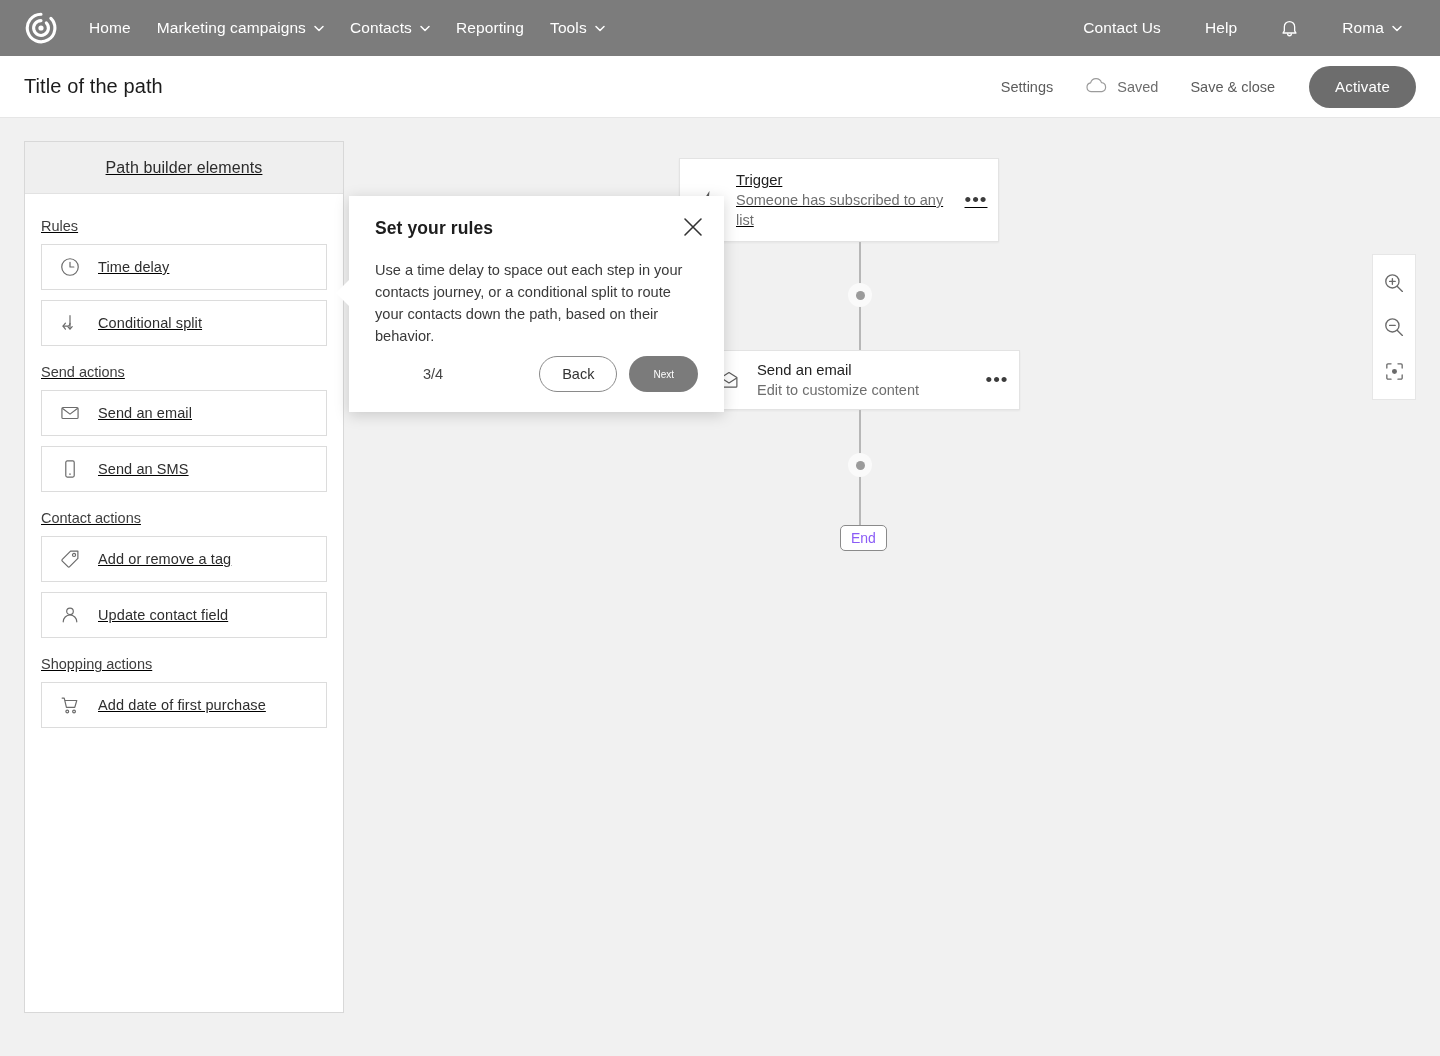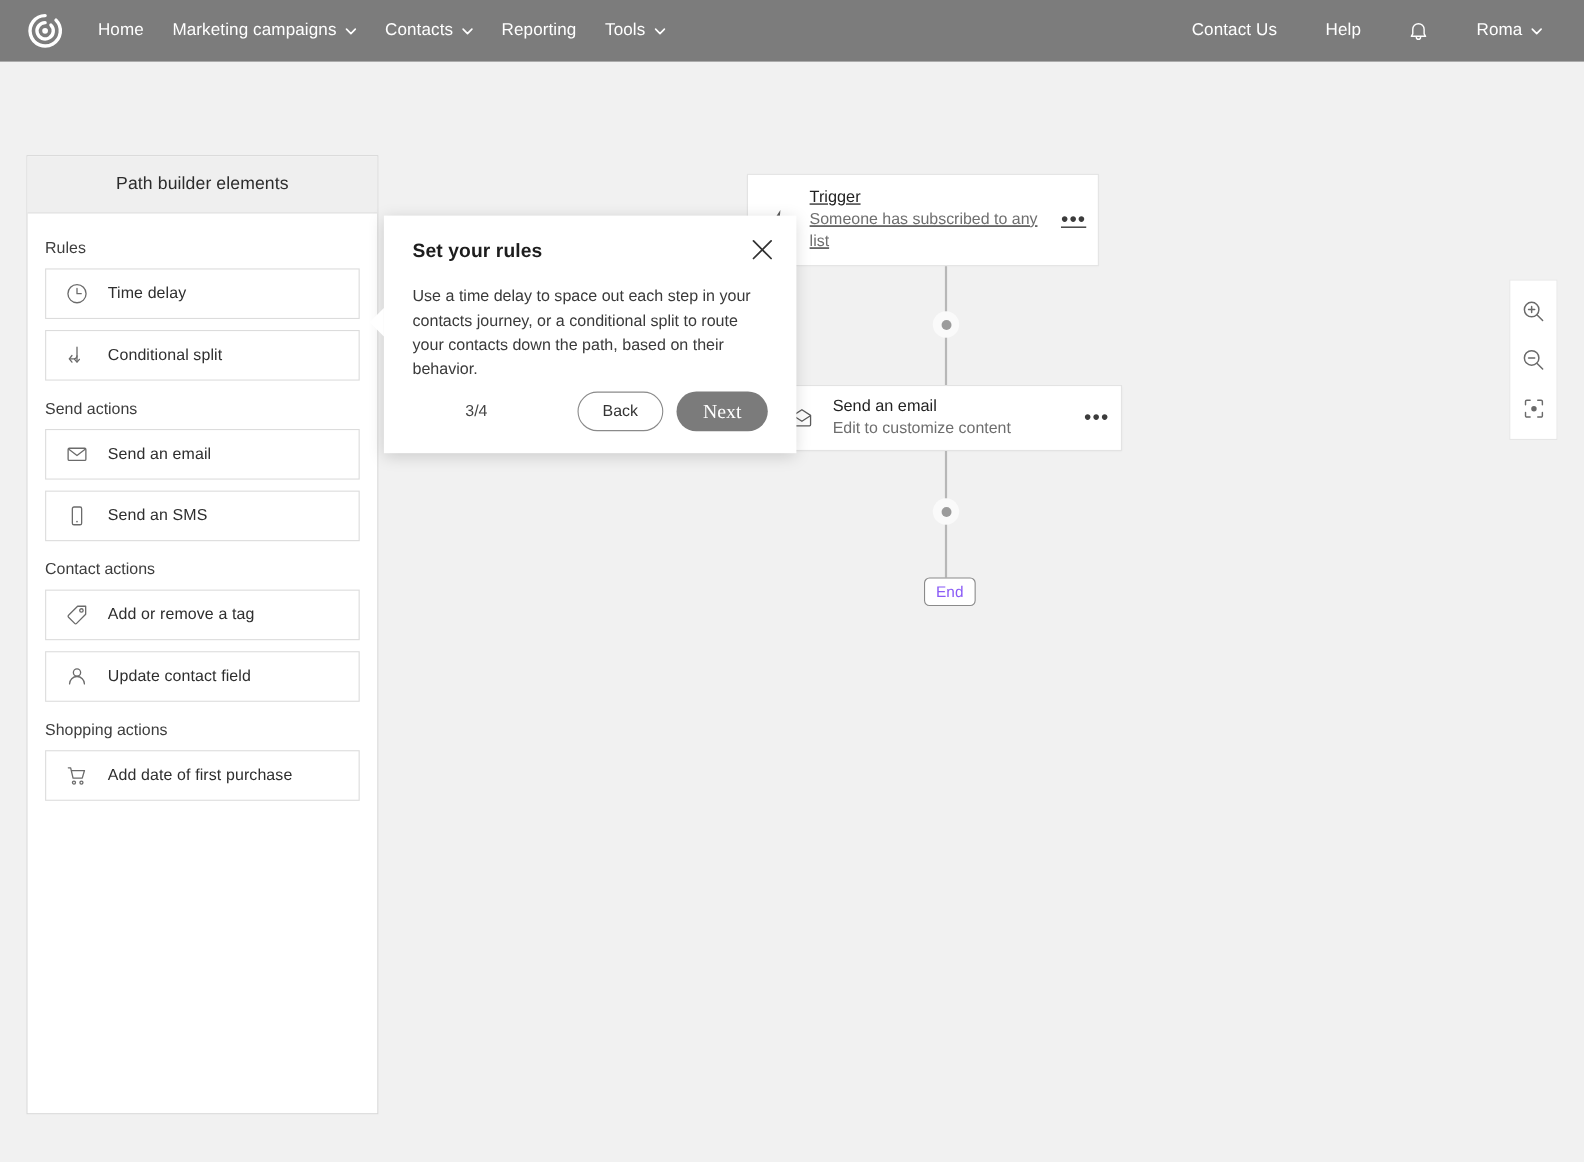--- a/index.html
+++ b/index.html
@@ -46,21 +46,21 @@
   .saved { display: flex; align-items: center; gap: 9px; padding: 8px 16px; color: #6e6e6e; font-size: 14.5px; }
   .btn-activate {
     margin-left: 18px; background: #6d6d6d; color: #fff; border: none;
     border-radius: 22px; padding: 0 26px; height: 42px; font-size: 15px;
     cursor: pointer; font-family: inherit; letter-spacing: .2px;
   }
 
   
   .sidebar {
     position: absolute; left: 24px; top: 141px; width: 320px; height: 872px;
-    background: #ffffff; border: 1px solid #d8d8d8;
+    background: #ffffff; border: 1px solid #d8d8d8; text-decoration: underline;
   }
   .sidebar-head {
     height: 52px; background: #efefef; border-bottom: 1px solid #e2e2e2;
     display: flex; align-items: center; justify-content: center;
   }
   .sidebar-head-title { font-size: 16px; color: #2c2c2c; letter-spacing: .1px; }
   .sidebar-body { padding: 16px 16px 0 16px; }
   .group-label { font-size: 14.5px; color: #3d3d3d; margin: 8px 0 10px 0; }
   .group-label.spaced { margin-top: 18px; }
   .element-card {
@@ -132,22 +132,22 @@
   }
   .step-count { font-size: 14.5px; color: #444; }
   .popover-footer .spacer { flex: 1 1 auto; }
   .btn-back {
     background: #fff; border: 1px solid #8a8a8a; border-radius: 20px;
     height: 36px; padding: 0 22px; font-size: 14.5px; color: #333;
     cursor: pointer; font-family: inherit; margin-right: 12px;
   }
   .btn-next {
     background: #7b7b7b; border: none; border-radius: 20px;
-    height: 36px; padding: 0 24px; font-size: 18px; color: #fff;
-    cursor: pointer; font-family: Liberation Serif, serif;
+    height: 36px; padding: 0 24px; font-size: 10px; color: #fff;
+    cursor: pointer; font-family: Liberation Sans, sans-serif;
   }
 </style>
 </head>
 <body>
 
 <div class="page">
 
   <div class="topnav">
     <span class="logo">
       <svg viewBox="0 0 34 34" width="34" height="34" fill="none">
@@ -207,20 +207,36 @@
         <span>Roma</span>
         <span class="chev">
           <svg viewBox="0 0 12 12" width="12" height="12">
               <path d="M2 4.5L6 8.5L10 4.5" stroke="#fff" stroke-width="1.5" fill="none" stroke-linecap="round" stroke-linejoin="round"></path>
             </svg>
         </span>
       </div>
     </div>
   </div>
 
+  <div class="header">
+    <div class="page-title">Title of the path</div>
+    <div class="header-actions">
+      <div class="hdr-link">Settings</div>
+      <div class="saved">
+        <span>
+          <svg viewBox="0 0 24 16" width="23" height="15" fill="none">
+            <path d="M6.2 14.5a4.7 4.7 0 0 1-.5-9.3A6 6 0 0 1 17.3 5a4.8 4.8 0 0 1 .5 9.5H6.2z" stroke="#9b9b9b" stroke-width="1.25" stroke-linejoin="round"></path>
+          </svg>
+        </span>
+        <span>Saved</span>
+      </div>
+      <div class="hdr-link">Save &amp; close</div>
+      <button class="btn-activate">Activate</button>
+    </div>
+  </div>
 
   <div class="sidebar">
     <div class="sidebar-head">
       <div class="sidebar-head-title">Path builder elements</div>
     </div>
     <div class="sidebar-body">
 
       <div class="group-label">Rules</div>
       <div class="element-card">
         <span class="element-icon">

